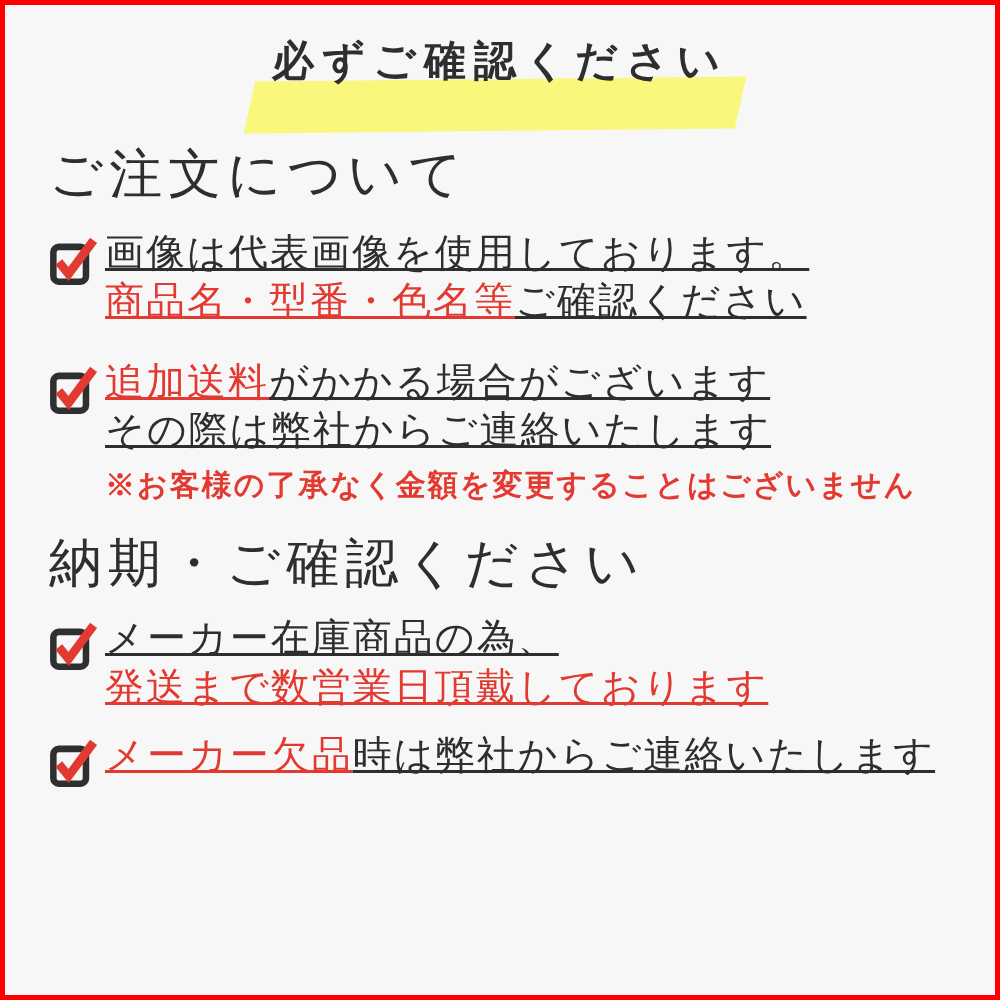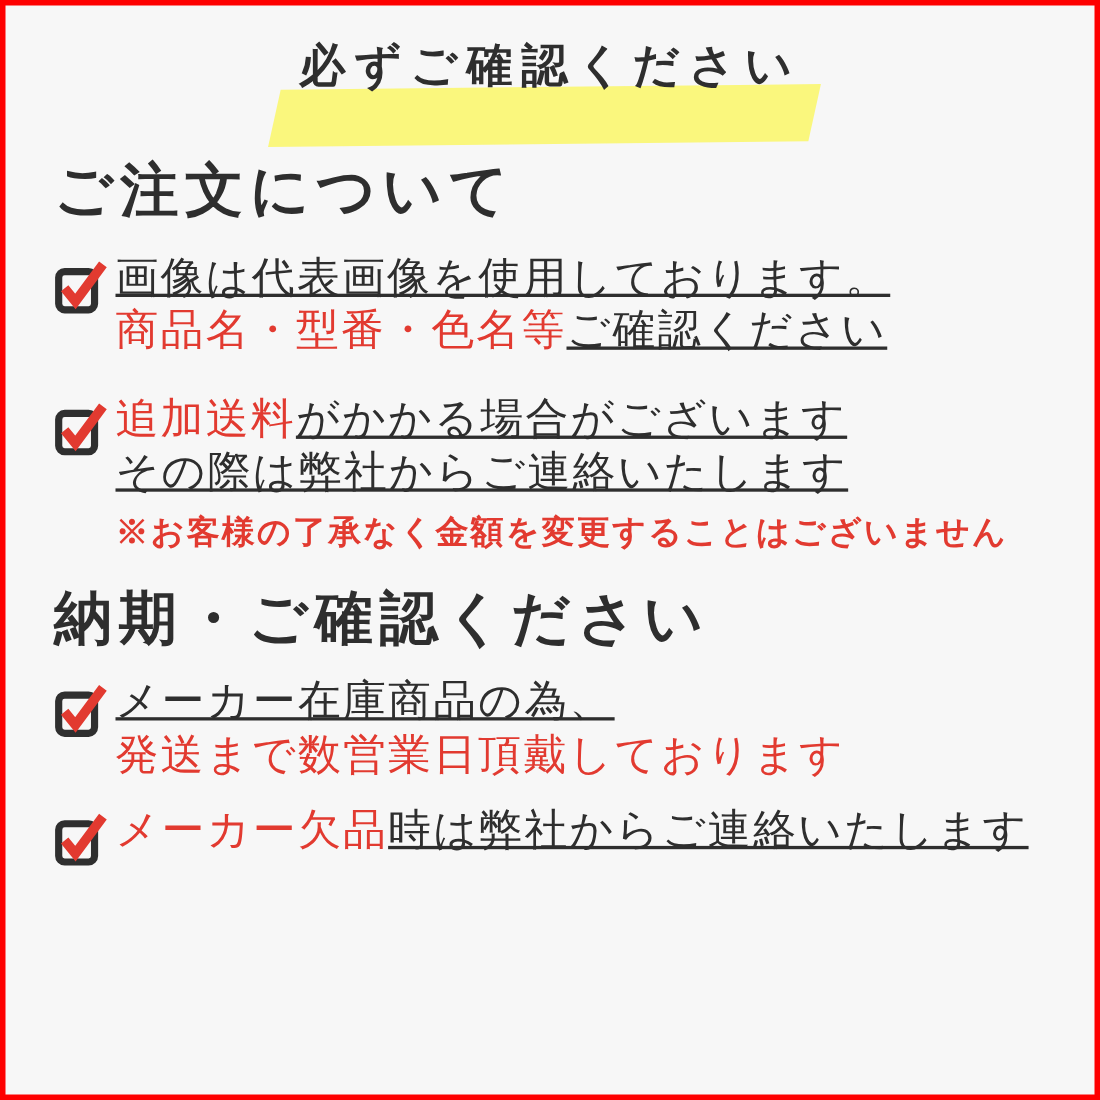--- a/index.html
+++ b/index.html
@@ -38,21 +38,21 @@
     background: var(--highlight);
     transform: skewX(-13deg) rotate(-0.6deg);
     z-index: 0;
   }
   .title-text { position: relative; z-index: 1; }
 
   .content { padding: 0 34px 0 44px; }
 
   h2.section-heading {
     font-size: 53px;
-    font-weight: 700;
+    font-weight: 400;
     letter-spacing: 6px;
     line-height: 1.15;
     color: var(--ink);
     white-space: nowrap;
   }
   .sec-order  { margin-top: 52px; }
   .sec-stock  { margin-top: 30px; }
 
   .item { display: flex; align-items: flex-start; }
   .item-1 { margin-top: 24px; }
@@ -64,21 +64,21 @@
   .cb-cell { width: 56px; flex: 0 0 56px; padding-top: 6px; }
   svg.cb { width: 50px; height: 52px; overflow: visible; display: block; }
 
   .item-text {
     font-size: 39px;
     line-height: 1.24;
     letter-spacing: 2px;
     font-weight: 500;
     white-space: nowrap;
   }
-  .seg-red { color: var(--red-text); }
+  .seg-red { color: var(--red-text); text-decoration: underline; }
   .seg-black { color: var(--ink); text-decoration: underline; }
 
   .note {
     font-size: 30px;
     letter-spacing: 2px;
     font-weight: 700;
     color: var(--red-text);
     margin-top: 12px;
     white-space: nowrap;
     text-align: right;

